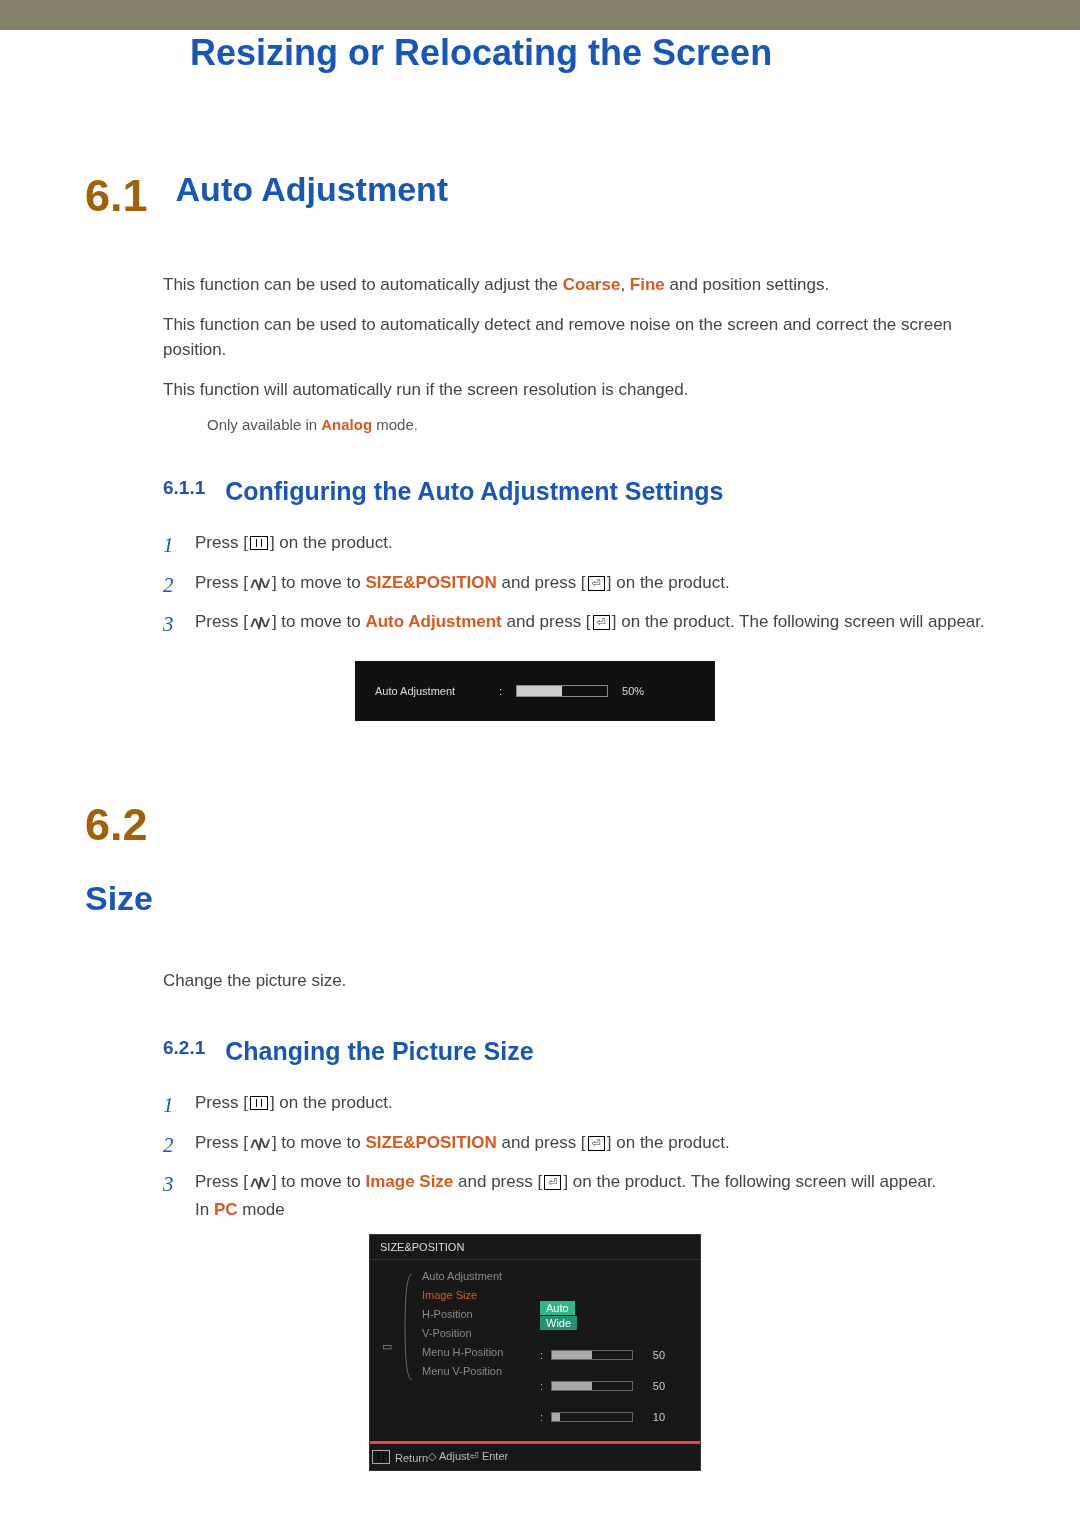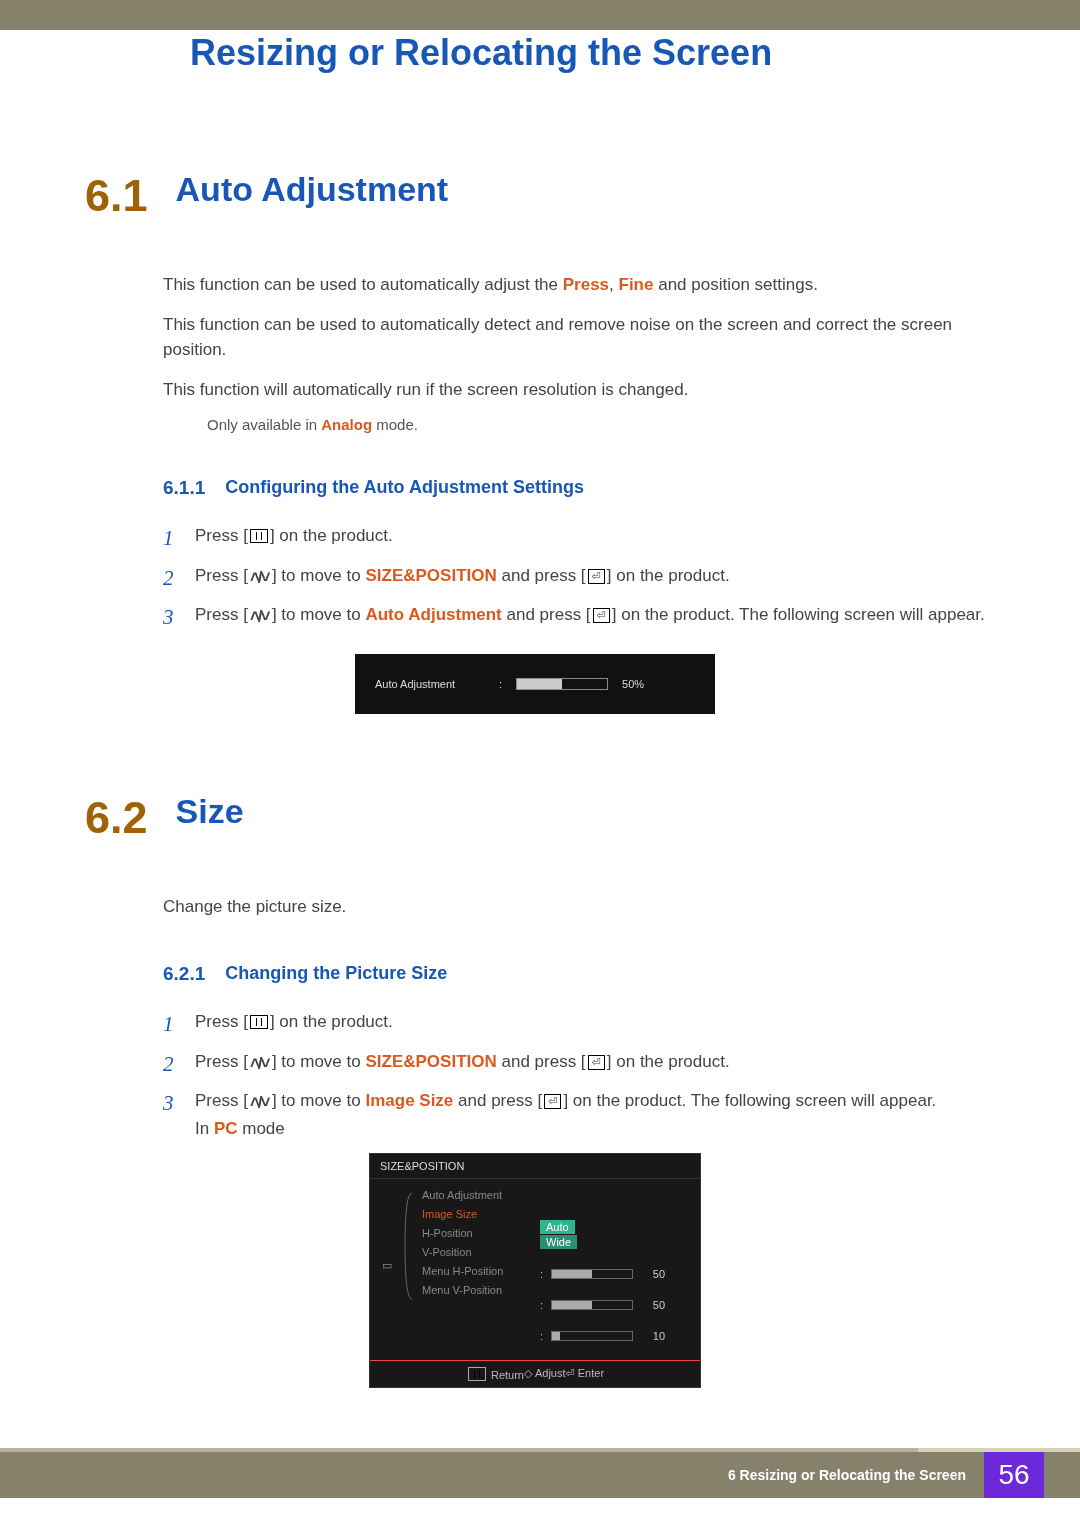--- a/index.html
+++ b/index.html
@@ -63,21 +63,21 @@
     margin-left: 78px;
     margin-top: 44px;
     margin-bottom: 24px;
   }
   .h3-num {
     font-size: 19px;
     font-weight: bold;
     color: #1857b5;
   }
   .h3-title {
-    font-size: 18px;
+    font-size: 25px;
     font-weight: bold;
     color: #1857b5;
   }
   .step-row {
     display: flex;
     margin-left: 78px;
     font-size: 17px;
     color: #444;
     margin-bottom: 8px;
     line-height: 1.5;
@@ -152,42 +152,42 @@
   .osd-menu .item.active { color:#d95a1f; }
   .osd-menu .vals { flex:1; display:flex; flex-direction:column; gap:18px; }
   .osd-menu .valrow { display:flex; align-items:center; gap:8px; height:13px;}
   .osd-menu .chip {
     background:#2fb58b; color:#fff; padding:0 6px; font-size:11px; height:14px; line-height:14px;
   }
   .osd-menu .valbar { width:80px; height:8px; border:1px solid #666; position:relative;}
   .osd-menu .valbar .f { position:absolute; left:0; top:0; bottom:0; background:#aaa;}
   .osd-menu .valnum { width:24px; text-align:right; color:#ccc;}
   .osd-menu .footer {
-    display:flex; justify-content:center; padding:6px 0; border-top:1px solid #ef4444; color:#bbb;
+    display:flex; justify-content:flex-start; padding:6px 0; border-top:3px solid #ef4444; color:#bbb;
     font-size:11px;
   }
 
   
   .page-footer {
     display:flex; align-items:center; justify-content:flex-end;
     width:100%; height:46px; background:#85816a; color:#fff;
     position:relative;
   }
   .page-footer .chapline {
     font-size:14px; font-weight:bold; color:#fff; margin-right:18px;
   }
   .page-footer .pgbox {
     background:#6d28d9; width:60px; height:46px; display:flex; align-items:center; justify-content:center;
     font-size:28px; color:#fff; margin-right:36px;
   }
   .footer-stripe {
     height:4px; width:100%; background: linear-gradient(to right, #b6b29b 85%, #d6d2b8 85%);
   }
 
-  .section2-gap { margin-top:78px; }
+  .section2-gap { margin-top:78px;flex-direction:column; }
   .para-gap    { margin-top:50px; }
   .bracket-col {
     width:10px; position:relative;
   }
   .bracket-col svg { position:absolute; left:0; top:2px; }
 </style>
 </head>
 <body>
 
 <div class="topbar">
@@ -196,21 +196,21 @@
 
 <div class="content">
 
   <div class="h2-row">
     <div class="h2-num">6.1</div>
     <div class="h2-title">Auto Adjustment</div>
   </div>
 
   <div class="body-text para-gap">
     <p>
-      <span>This function can be used to automatically adjust the </span><span class="orange">Press</span><span>, </span><span class="orange">Fine</span><span> and position settings.</span>
+      <span>This function can be used to automatically adjust the </span><span class="orange">Coarse</span><span>, </span><span class="orange">Fine</span><span> and position settings.</span>
     </p>
     <p>This function can be used to automatically detect and remove noise on the screen and correct the screen position.</p>
     <p>This function will automatically run if the screen resolution is changed.</p>
   </div>
 
   <div class="note">
     <span>Only available in </span><span class="orange">Analog</span><span> mode.</span>
   </div>
 
   <div class="h3-row">

